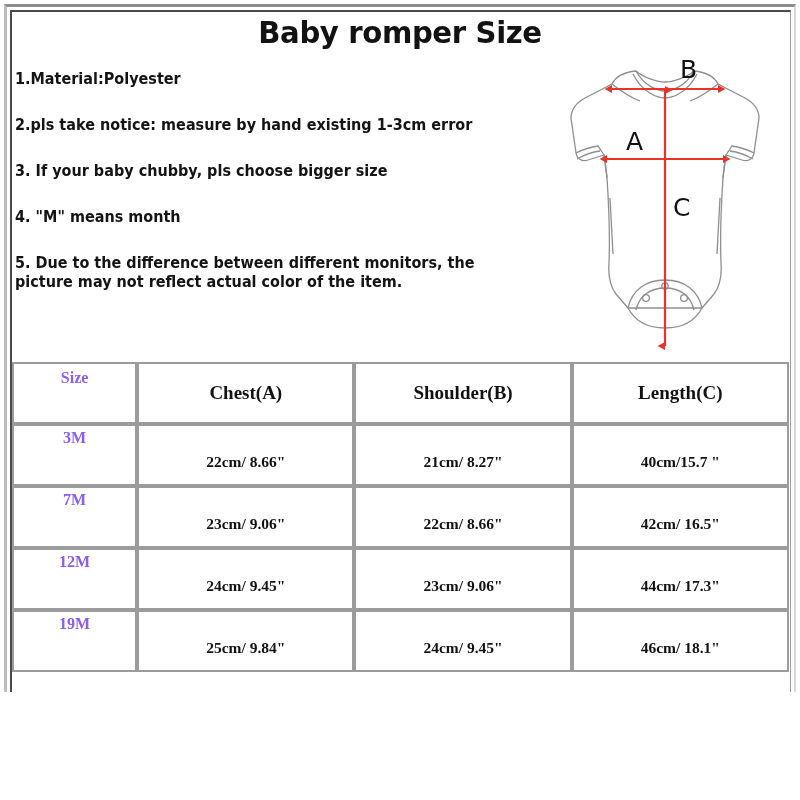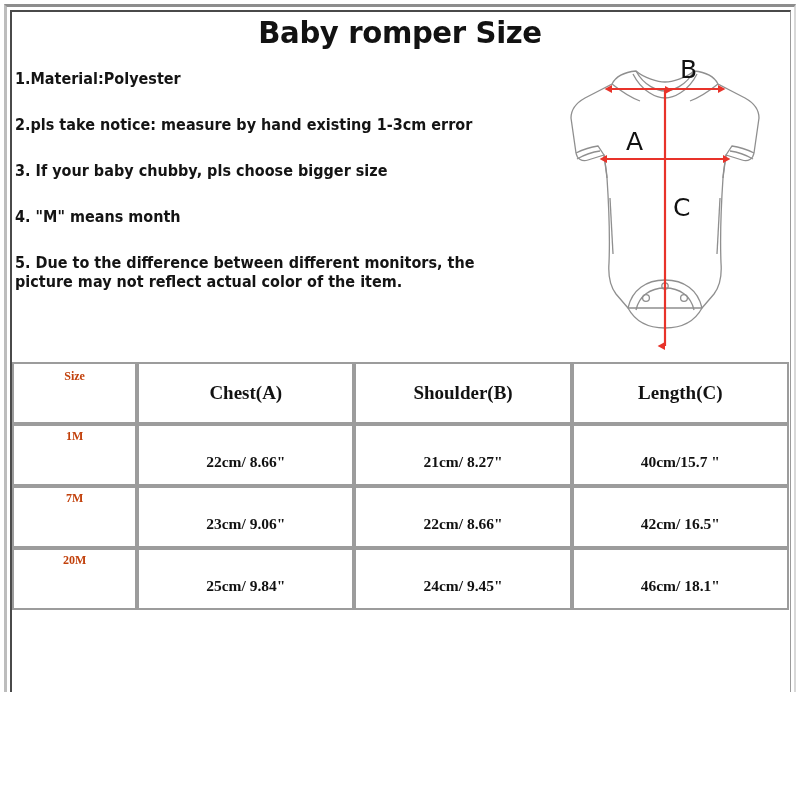--- a/index.html
+++ b/index.html
@@ -110,22 +110,22 @@
     vertical-align: middle;
     text-align: center;
   }
   .col-size  { width: 125px; }
   .col-meas  { width: 217px; }
 
   
   .size-label {
     font-family: "Liberation Serif", "DejaVu Serif", serif;
     font-weight: bold;
-    font-size: 12px;
-    color: #c2410c;
+    font-size: 16px;
+    color: #8b5cf6;
     display: block;
     margin-top: -26px;
   }
   .head-size .size-label { margin-top: -24px; }
 
   
   .meas-head {
     font-family: "Liberation Serif", "DejaVu Serif", serif;
     font-weight: bold;
     font-size: 19px;
@@ -270,21 +270,21 @@
           <span class="meas-head">Shoulder(B)</span>
         </td>
         <td class="col-meas">
           <span class="meas-head">Length(C)</span>
         </td>
       </tr>
 
 
       <tr>
         <td class="col-size">
-          <span class="size-label">1M</span>
+          <span class="size-label">3M</span>
         </td>
         <td class="col-meas">
           <span class="meas-value">22cm/ 8.66"</span>
         </td>
         <td class="col-meas">
           <span class="meas-value">21cm/ 8.27"</span>
         </td>
         <td class="col-meas">
           <span class="meas-value">40cm/15.7 "</span>
         </td>
@@ -298,24 +298,38 @@
           <span class="meas-value">23cm/ 9.06"</span>
         </td>
         <td class="col-meas">
           <span class="meas-value">22cm/ 8.66"</span>
         </td>
         <td class="col-meas">
           <span class="meas-value">42cm/ 16.5"</span>
         </td>
       </tr>
 
-
       <tr>
         <td class="col-size">
-          <span class="size-label">20M</span>
+          <span class="size-label">12M</span>
+        </td>
+        <td class="col-meas">
+          <span class="meas-value">24cm/ 9.45"</span>
+        </td>
+        <td class="col-meas">
+          <span class="meas-value">23cm/ 9.06"</span>
+        </td>
+        <td class="col-meas">
+          <span class="meas-value">44cm/ 17.3"</span>
+        </td>
+      </tr>
+
+      <tr>
+        <td class="col-size">
+          <span class="size-label">19M</span>
         </td>
         <td class="col-meas">
           <span class="meas-value">25cm/ 9.84"</span>
         </td>
         <td class="col-meas">
           <span class="meas-value">24cm/ 9.45"</span>
         </td>
         <td class="col-meas">
           <span class="meas-value">46cm/ 18.1"</span>
         </td>

